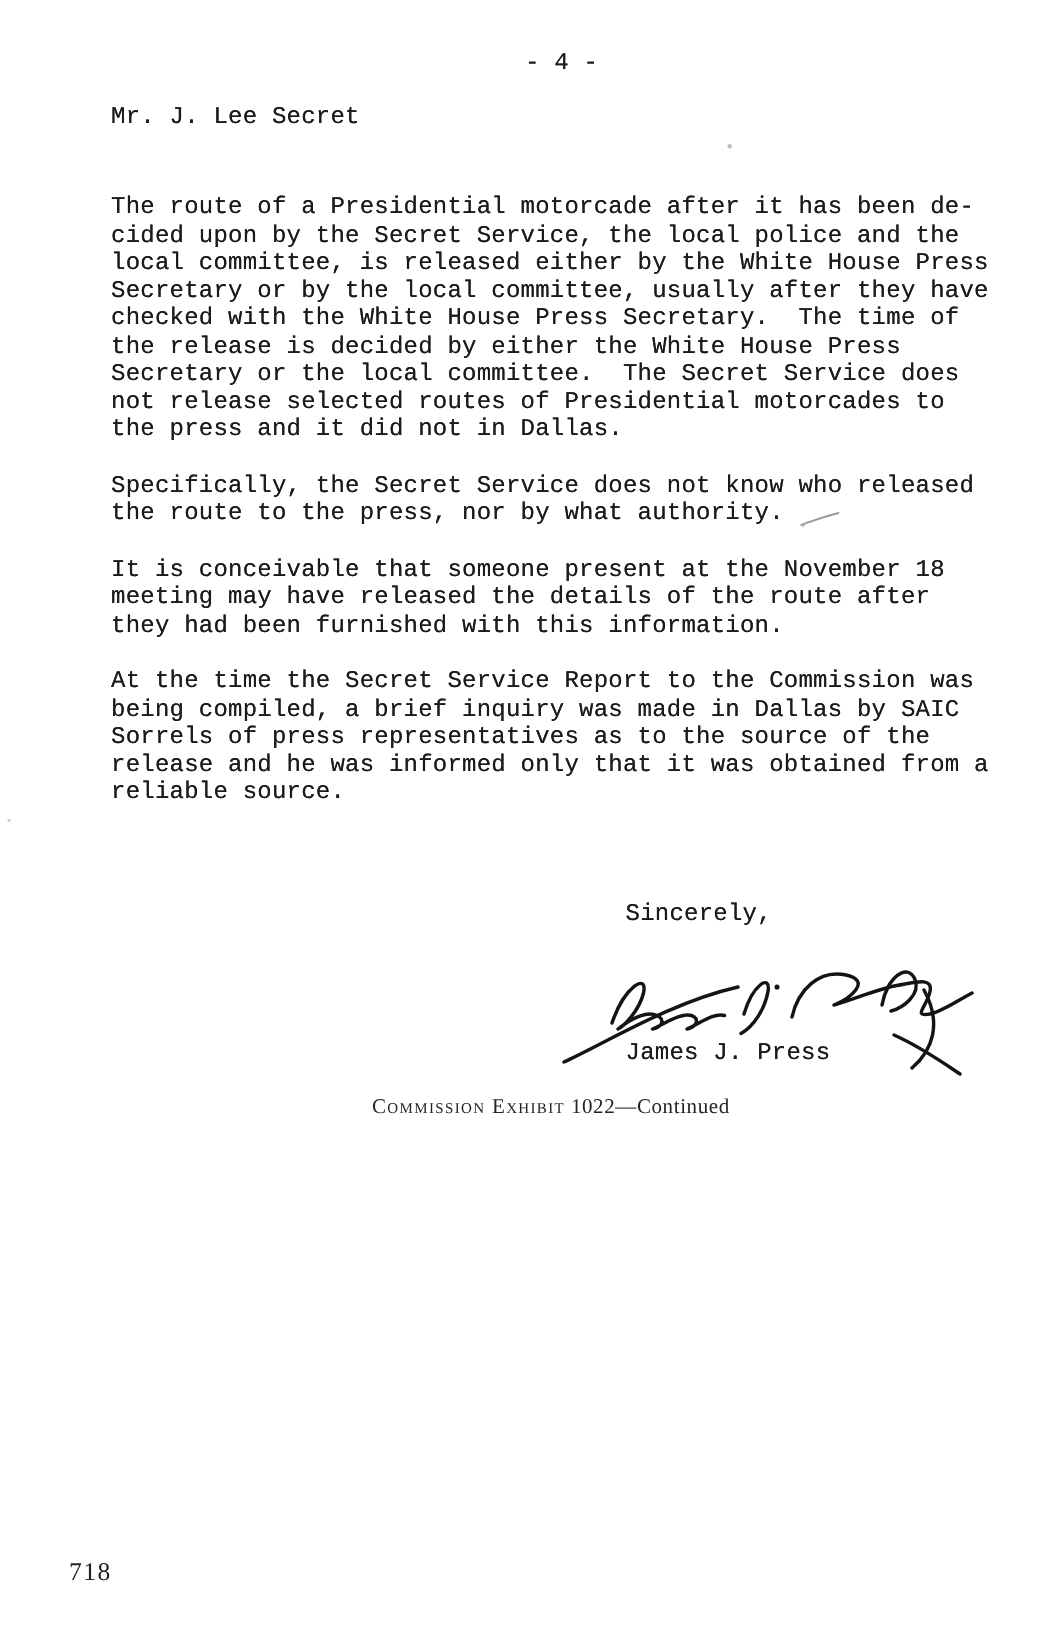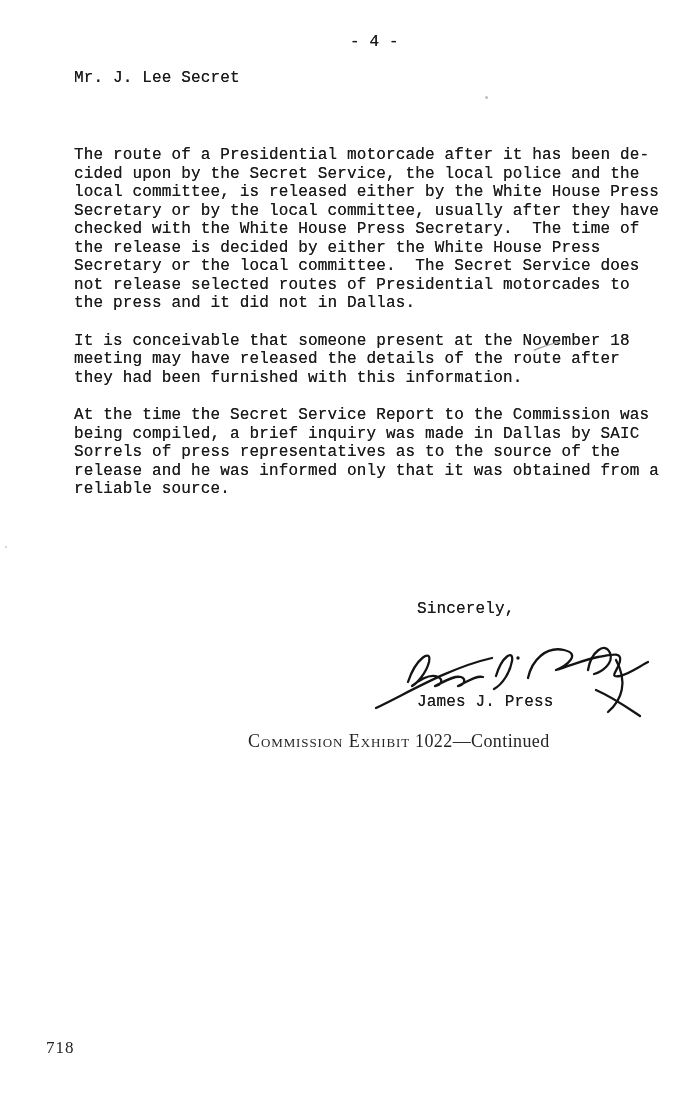--- a/index.html
+++ b/index.html
@@ -18,28 +18,28 @@
     font-size:16px;
     line-height:18.5px;
     letter-spacing:0.15px;
     color:#1b1b1b;
     white-space:pre;
     text-shadow:0 0 0.35px rgba(25,25,25,0.85);
   }
   .page-label { position:absolute; top:33px; left:350px; }
   .recipient  { position:absolute; top:69px; left:74px; }
   .body-text  { position:absolute; top:129px; left:74px; }
-  .body-text p { margin:17px 0 19px 0; }
+  .body-text p { margin:0 0 19px 0; }
   .valediction { position:absolute; top:600px; left:417px;text-align:center; }
   .typed-name  { position:absolute; top:693px; left:417px; }
   .signature-wrap { position:absolute; top:628px; left:372px; width:292px; height:92px; }
   .exhibit-caption {
     position:absolute; top:731px; left:248px;
     font-family:"Liberation Serif","DejaVu Serif",serif;
-    font-size:18px; color:#242424; letter-spacing:0.4px;
+    font-size:14px; color:#242424; letter-spacing:0.4px;
     white-space:pre;
   }
   .exhibit-caption .sc { font-variant:small-caps; letter-spacing:0.9px; }
   .folio {
     position:absolute; top:1038px; left:46px;
     font-family:"Liberation Serif","DejaVu Serif",serif;
     font-size:17px; color:#222222; letter-spacing:1px;
   }
   .pencil-mark { position:absolute; top:340px; left:532px; }
   .speck { position:absolute; border-radius:50%; background:#8a8a8a; }
@@ -58,20 +58,22 @@
   <div class="body-text">
     <p class="tw">The route of a Presidential motorcade after it has been de-
 cided upon by the Secret Service, the local police and the
 local committee, is released either by the White House Press
 Secretary or by the local committee, usually after they have
 checked with the White House Press Secretary.  The time of
 the release is decided by either the White House Press
 Secretary or the local committee.  The Secret Service does
 not release selected routes of Presidential motorcades to
 the press and it did not in Dallas.</p>
+    <p class="tw">Specifically, the Secret Service does not know who released
+the route to the press, nor by what authority.</p>
     <p class="tw">It is conceivable that someone present at the November 18
 meeting may have released the details of the route after
 they had been furnished with this information.</p>
     <p class="tw">At the time the Secret Service Report to the Commission was
 being compiled, a brief inquiry was made in Dallas by SAIC
 Sorrels of press representatives as to the source of the
 release and he was informed only that it was obtained from a
 reliable source.</p>
   </div>
 

